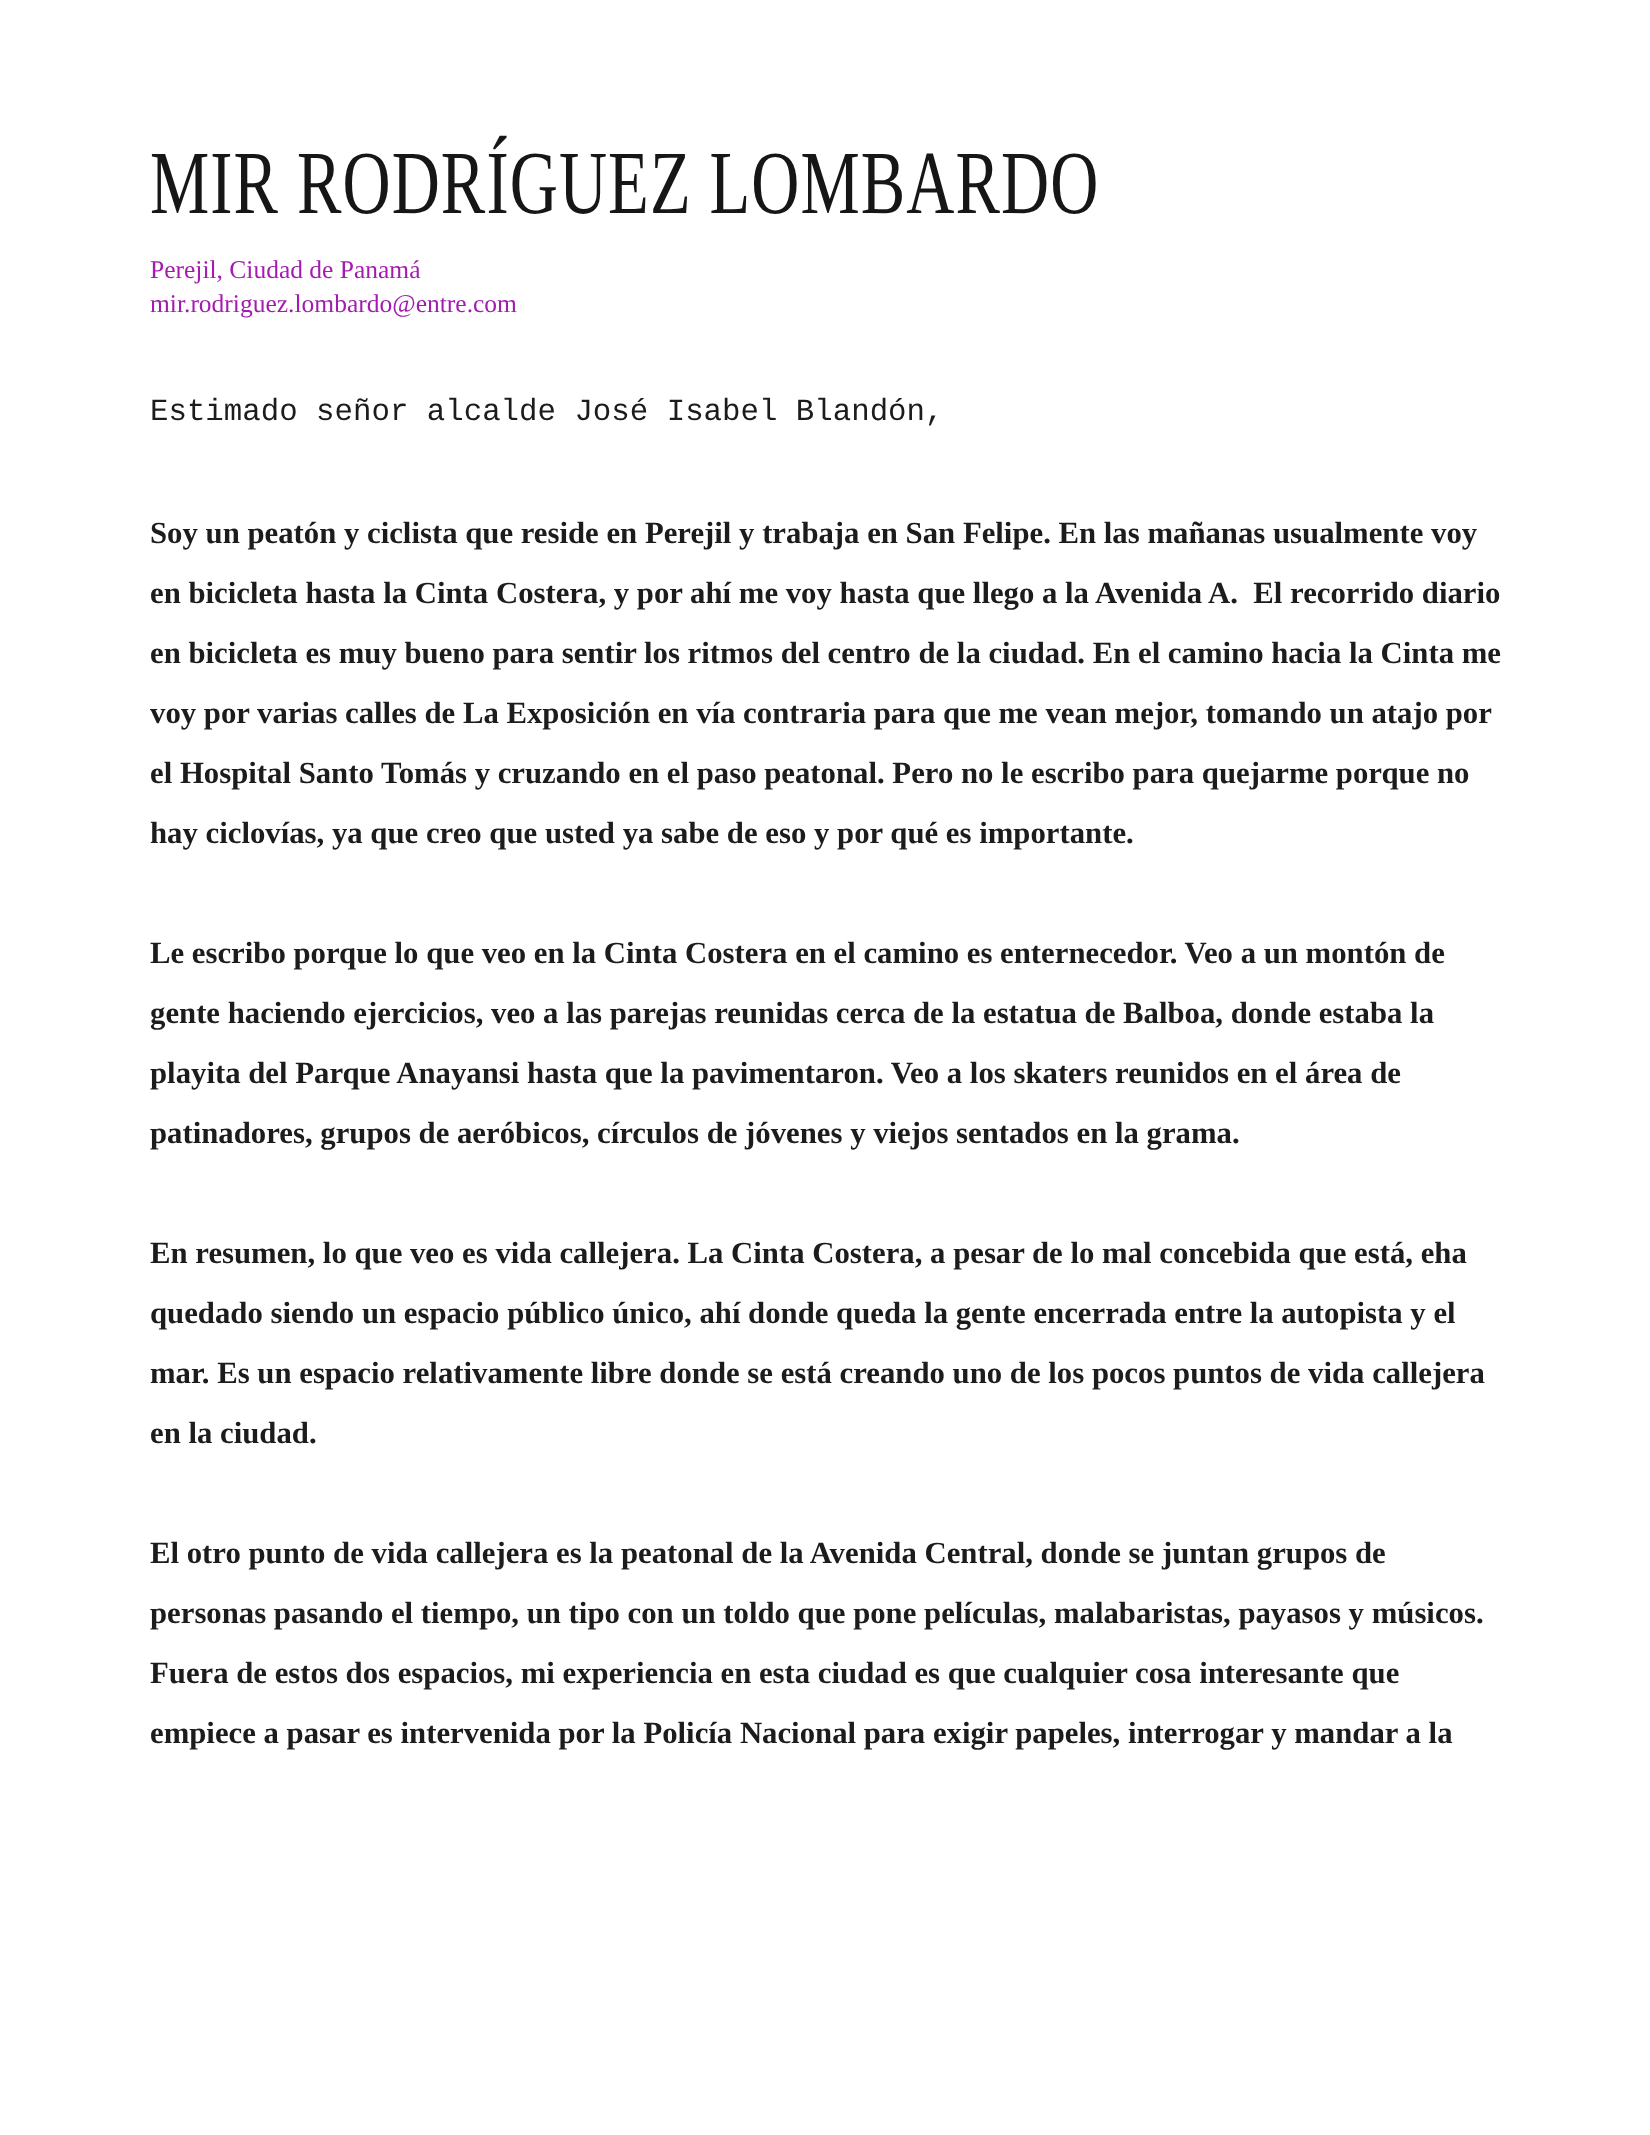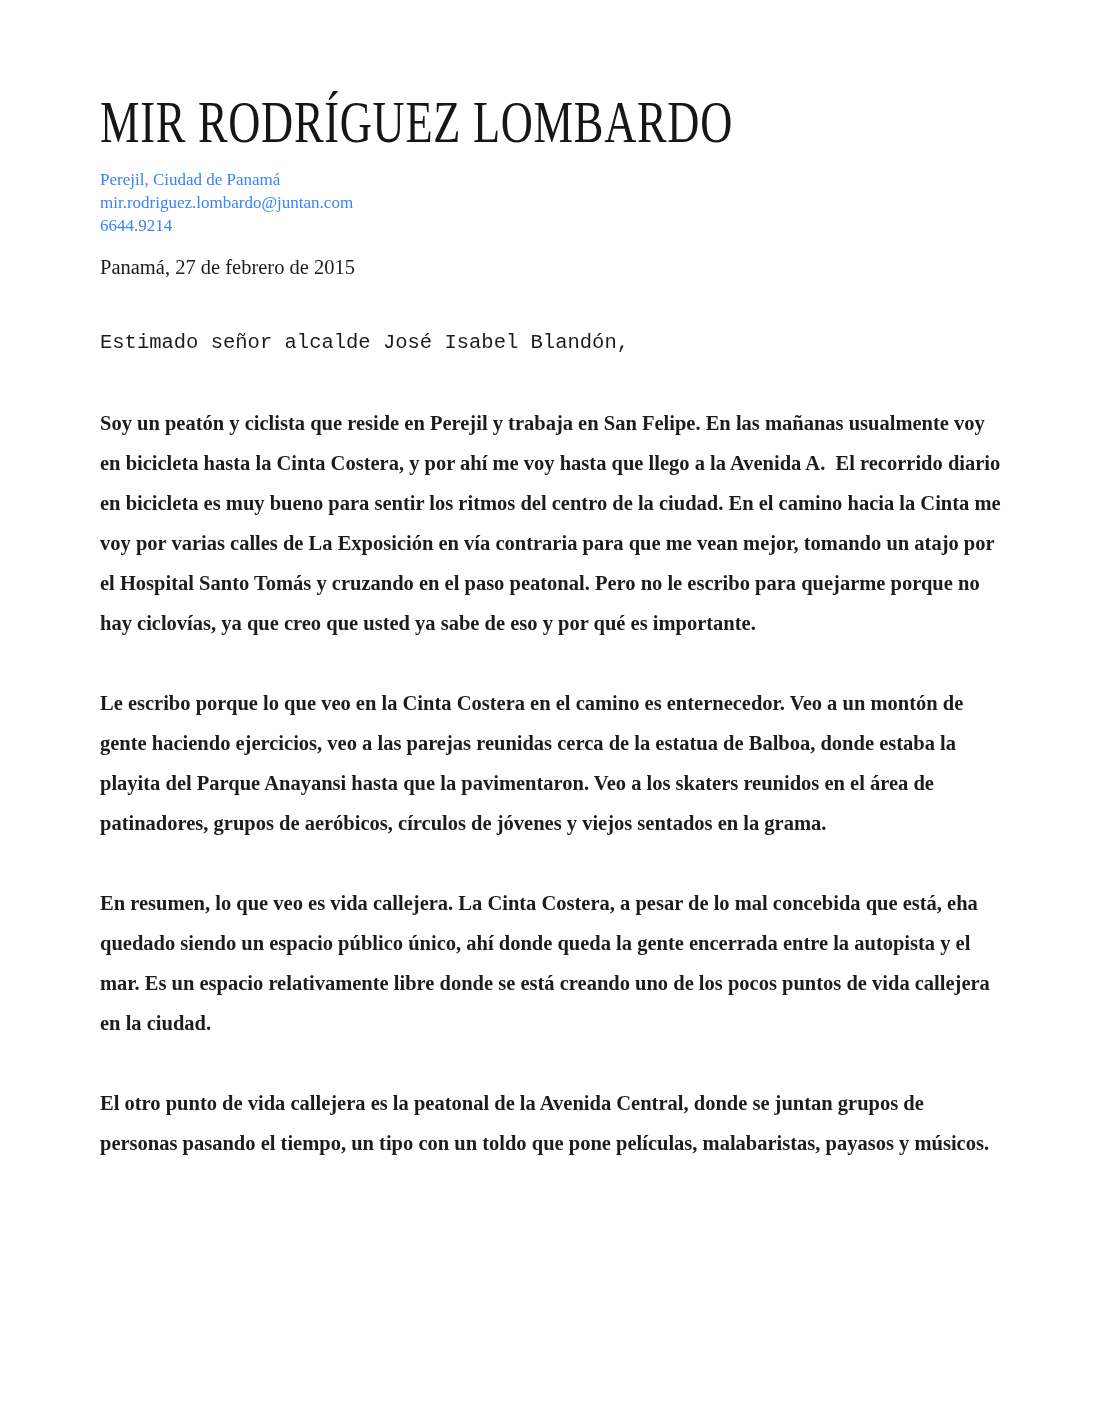--- a/index.html
+++ b/index.html
@@ -33,21 +33,21 @@
     white-space: nowrap;
     color: #161616;
     transform: scaleX(0.74);
     transform-origin: left center;
   }
 
   .letterhead-contact {
     margin-top: 16px;
     font-size: 17px;
     line-height: 23px;
-    color: #3b82f6;
+    color: #a21caf;
   }
 
   
   .date-line {
     margin-top: 16px;
     font-size: 20.5px;
     line-height: 28px;
     color: #1c1c1c;
   }
 
@@ -79,26 +79,24 @@
 <body>
 
 <div class="page">
   <div class="content">
 
     <div class="letterhead">
       <div class="letterhead-name">MIR RODRÍGUEZ LOMBARDO</div>
 
       <div class="letterhead-contact">
         <div>Perejil, Ciudad de Panamá</div>
-        <div>mir.rodriguez.lombardo@juntan.com</div>
-        <div>6644.9214</div>
+        <div>mir.rodriguez.lombardo@entre.com</div>
       </div>
     </div>
 
-    <div class="date-line">Panamá, 27 de febrero de 2015</div>
 
     <div class="salutation">Estimado señor alcalde José Isabel Blandón,</div>
 
     <div class="body-block">
 
     <p class="body-para">Soy un peatón y ciclista que reside en Perejil y trabaja en San Felipe. En las mañanas usualmente voy en bicicleta hasta la Cinta Costera, y por ahí me voy hasta que llego a la Avenida A.  El recorrido diario en bicicleta es muy bueno para sentir los ritmos del centro de la ciudad. En el camino hacia la Cinta me voy por varias calles de La Exposición en vía contraria para que me vean mejor, tomando un atajo por el Hospital Santo Tomás y cruzando en el paso peatonal. Pero no le escribo para quejarme porque no hay ciclovías, ya que creo que usted ya sabe de eso y por qué es importante.</p>
         <p class="body-para">Le escribo porque lo que veo en la Cinta Costera en el camino es enternecedor. Veo a un montón de gente haciendo ejercicios, veo a las parejas reunidas cerca de la estatua de Balboa, donde estaba la playita del Parque Anayansi hasta que la pavimentaron. Veo a los skaters reunidos en el área de patinadores, grupos de aeróbicos, círculos de jóvenes y viejos sentados en la grama.</p>
         <p class="body-para">En resumen, lo que veo es vida callejera. La Cinta Costera, a pesar de lo mal concebida que está, eha quedado siendo un espacio público único, ahí donde queda la gente encerrada entre la autopista y el mar. Es un espacio relativamente libre donde se está creando uno de los pocos puntos de vida callejera en la ciudad.</p>
         <p class="body-para">El otro punto de vida callejera es la peatonal de la Avenida Central, donde se juntan grupos de personas pasando el tiempo, un tipo con un toldo que pone películas, malabaristas, payasos y músicos. Fuera de estos dos espacios, mi experiencia en esta ciudad es que cualquier cosa interesante que empiece a pasar es intervenida por la Policía Nacional para exigir papeles, interrogar y mandar a la gente a circular.</p>
       </div>

